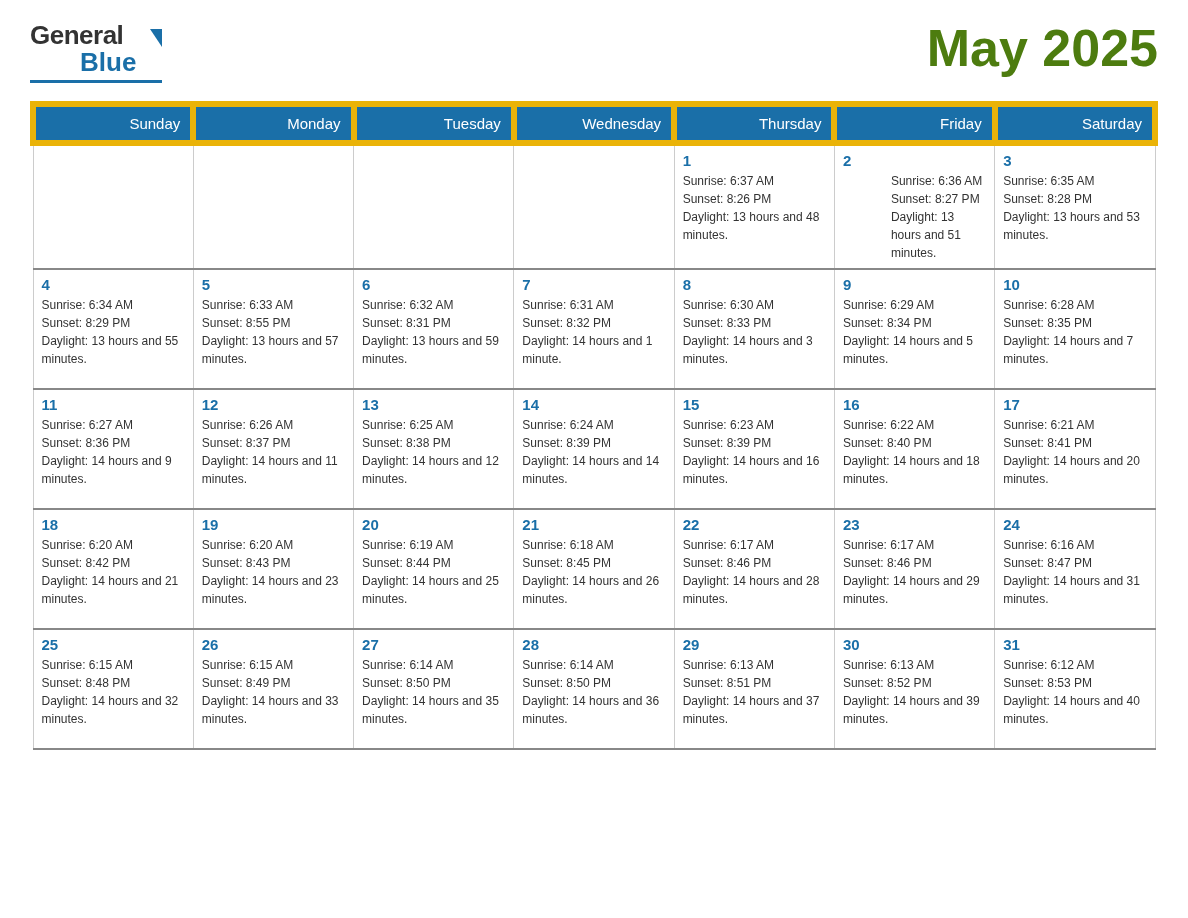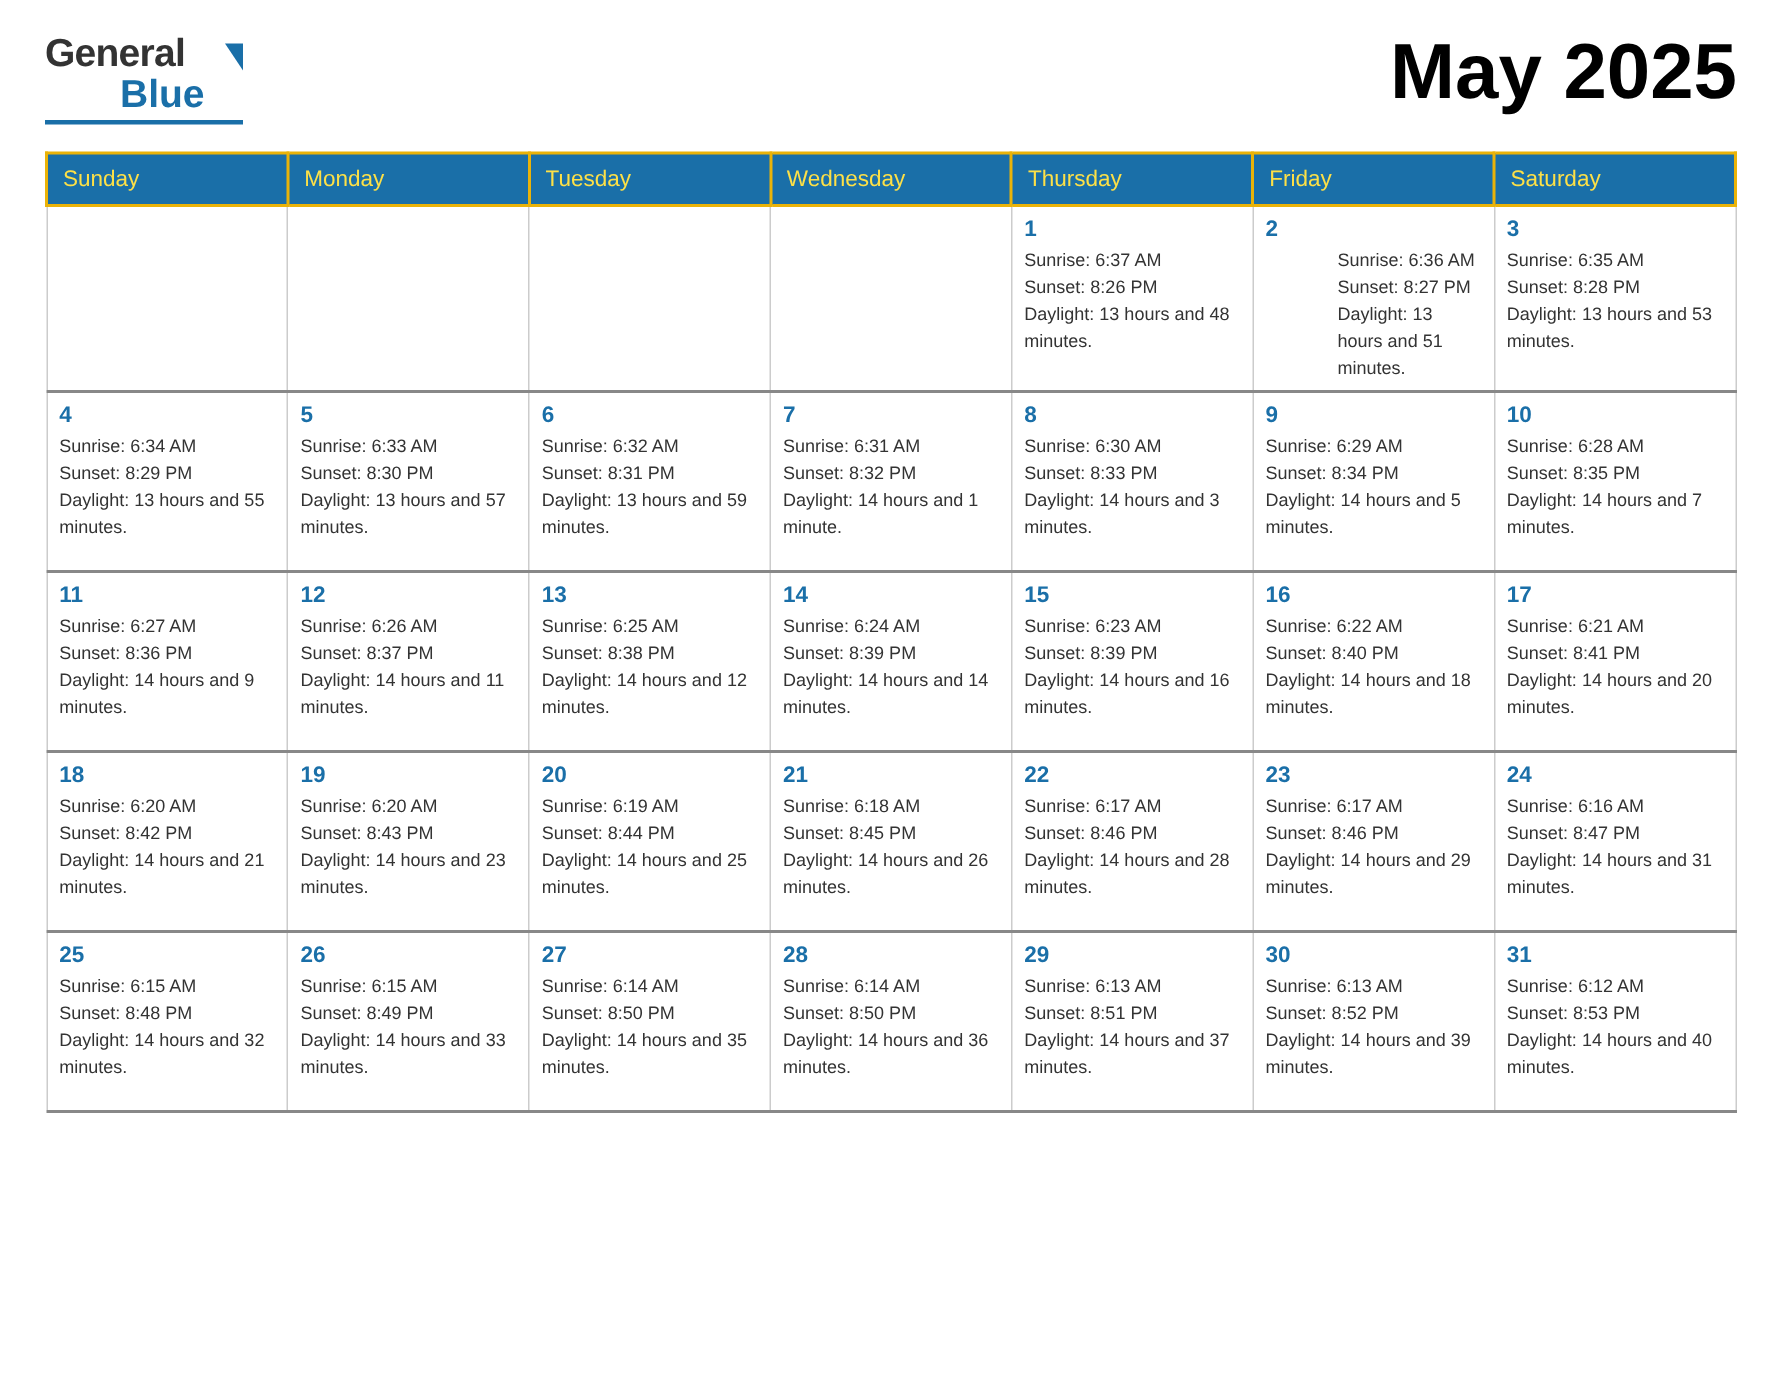--- a/index.html
+++ b/index.html
@@ -53,43 +53,43 @@
       height: 3px;
       background: #1a6fa8;
       margin-top: 2px;
     }
     .title-block {
       text-align: right;
     }
     .month-year {
       font-size: 52px;
       font-weight: bold;
-      color: #000000;
+      color: #4d7c0f;
       line-height: 1.1;
     }
     .location {
       font-size: 22px;
       color: #555;
       margin-top: 4px;
     }
     table {
       width: 100%;
       border-collapse: collapse;
       table-layout: fixed;
     }
     thead tr {
       background-color: #1a6fa8;
     }
     thead th {
-      color: #fde047;
+      color: #ffffff;
       font-size: 15px;
       font-weight: normal;
       padding: 8px 10px;
-      text-align: left;
-      border: 2px solid #eab308;
+      text-align: right;
+      border: 6px solid #eab308;
     }
     tbody td {
       vertical-align: top;
       padding: 6px 8px;
       border: 1px solid #ccc;
       font-size: 12px;
       color: #333;
       min-height: 90px;
       height: 120px;
     }
@@ -172,21 +172,21 @@
       <tr>
         <td>
           <span class="day-number">4</span>
           <div class="day-info" style="white-space: pre-line;">Sunrise: 6:34 AM
 Sunset: 8:29 PM
 Daylight: 13 hours and 55 minutes.</div>
         </td>
         <td>
           <span class="day-number">5</span>
           <div class="day-info" style="white-space: pre-line;">Sunrise: 6:33 AM
-Sunset: 8:30 PM
+Sunset: 8:55 PM
 Daylight: 13 hours and 57 minutes.</div>
         </td>
         <td>
           <span class="day-number">6</span>
           <div class="day-info" style="white-space: pre-line;">Sunrise: 6:32 AM
 Sunset: 8:31 PM
 Daylight: 13 hours and 59 minutes.</div>
         </td>
         <td>
           <span class="day-number">7</span>

